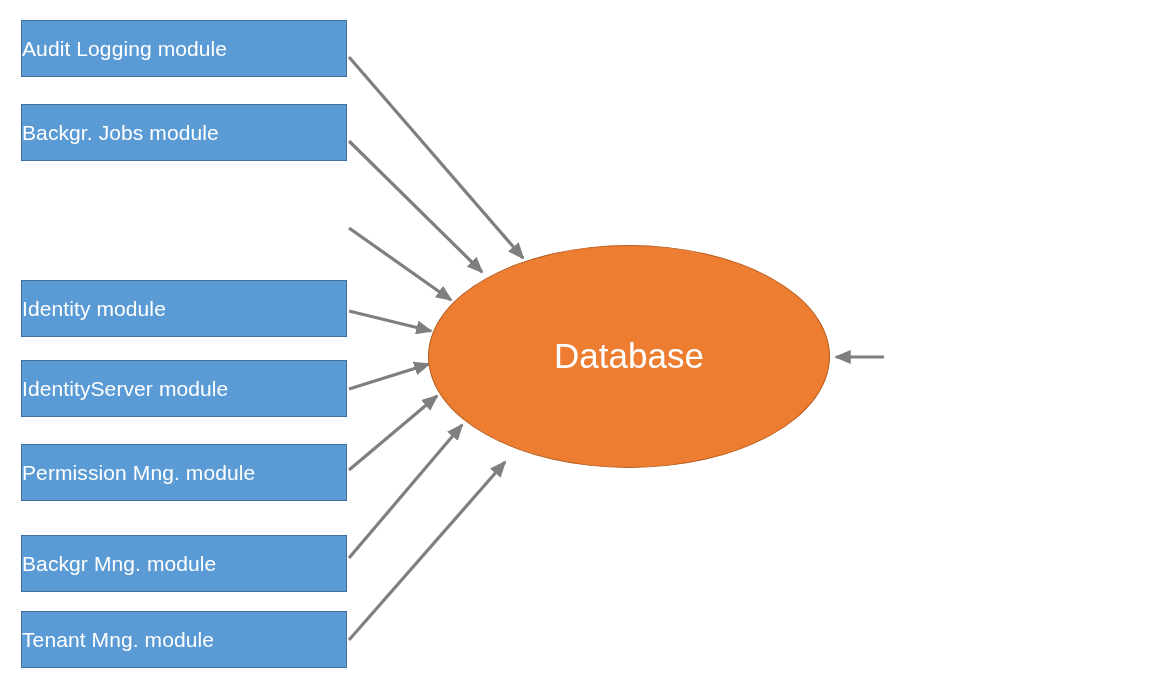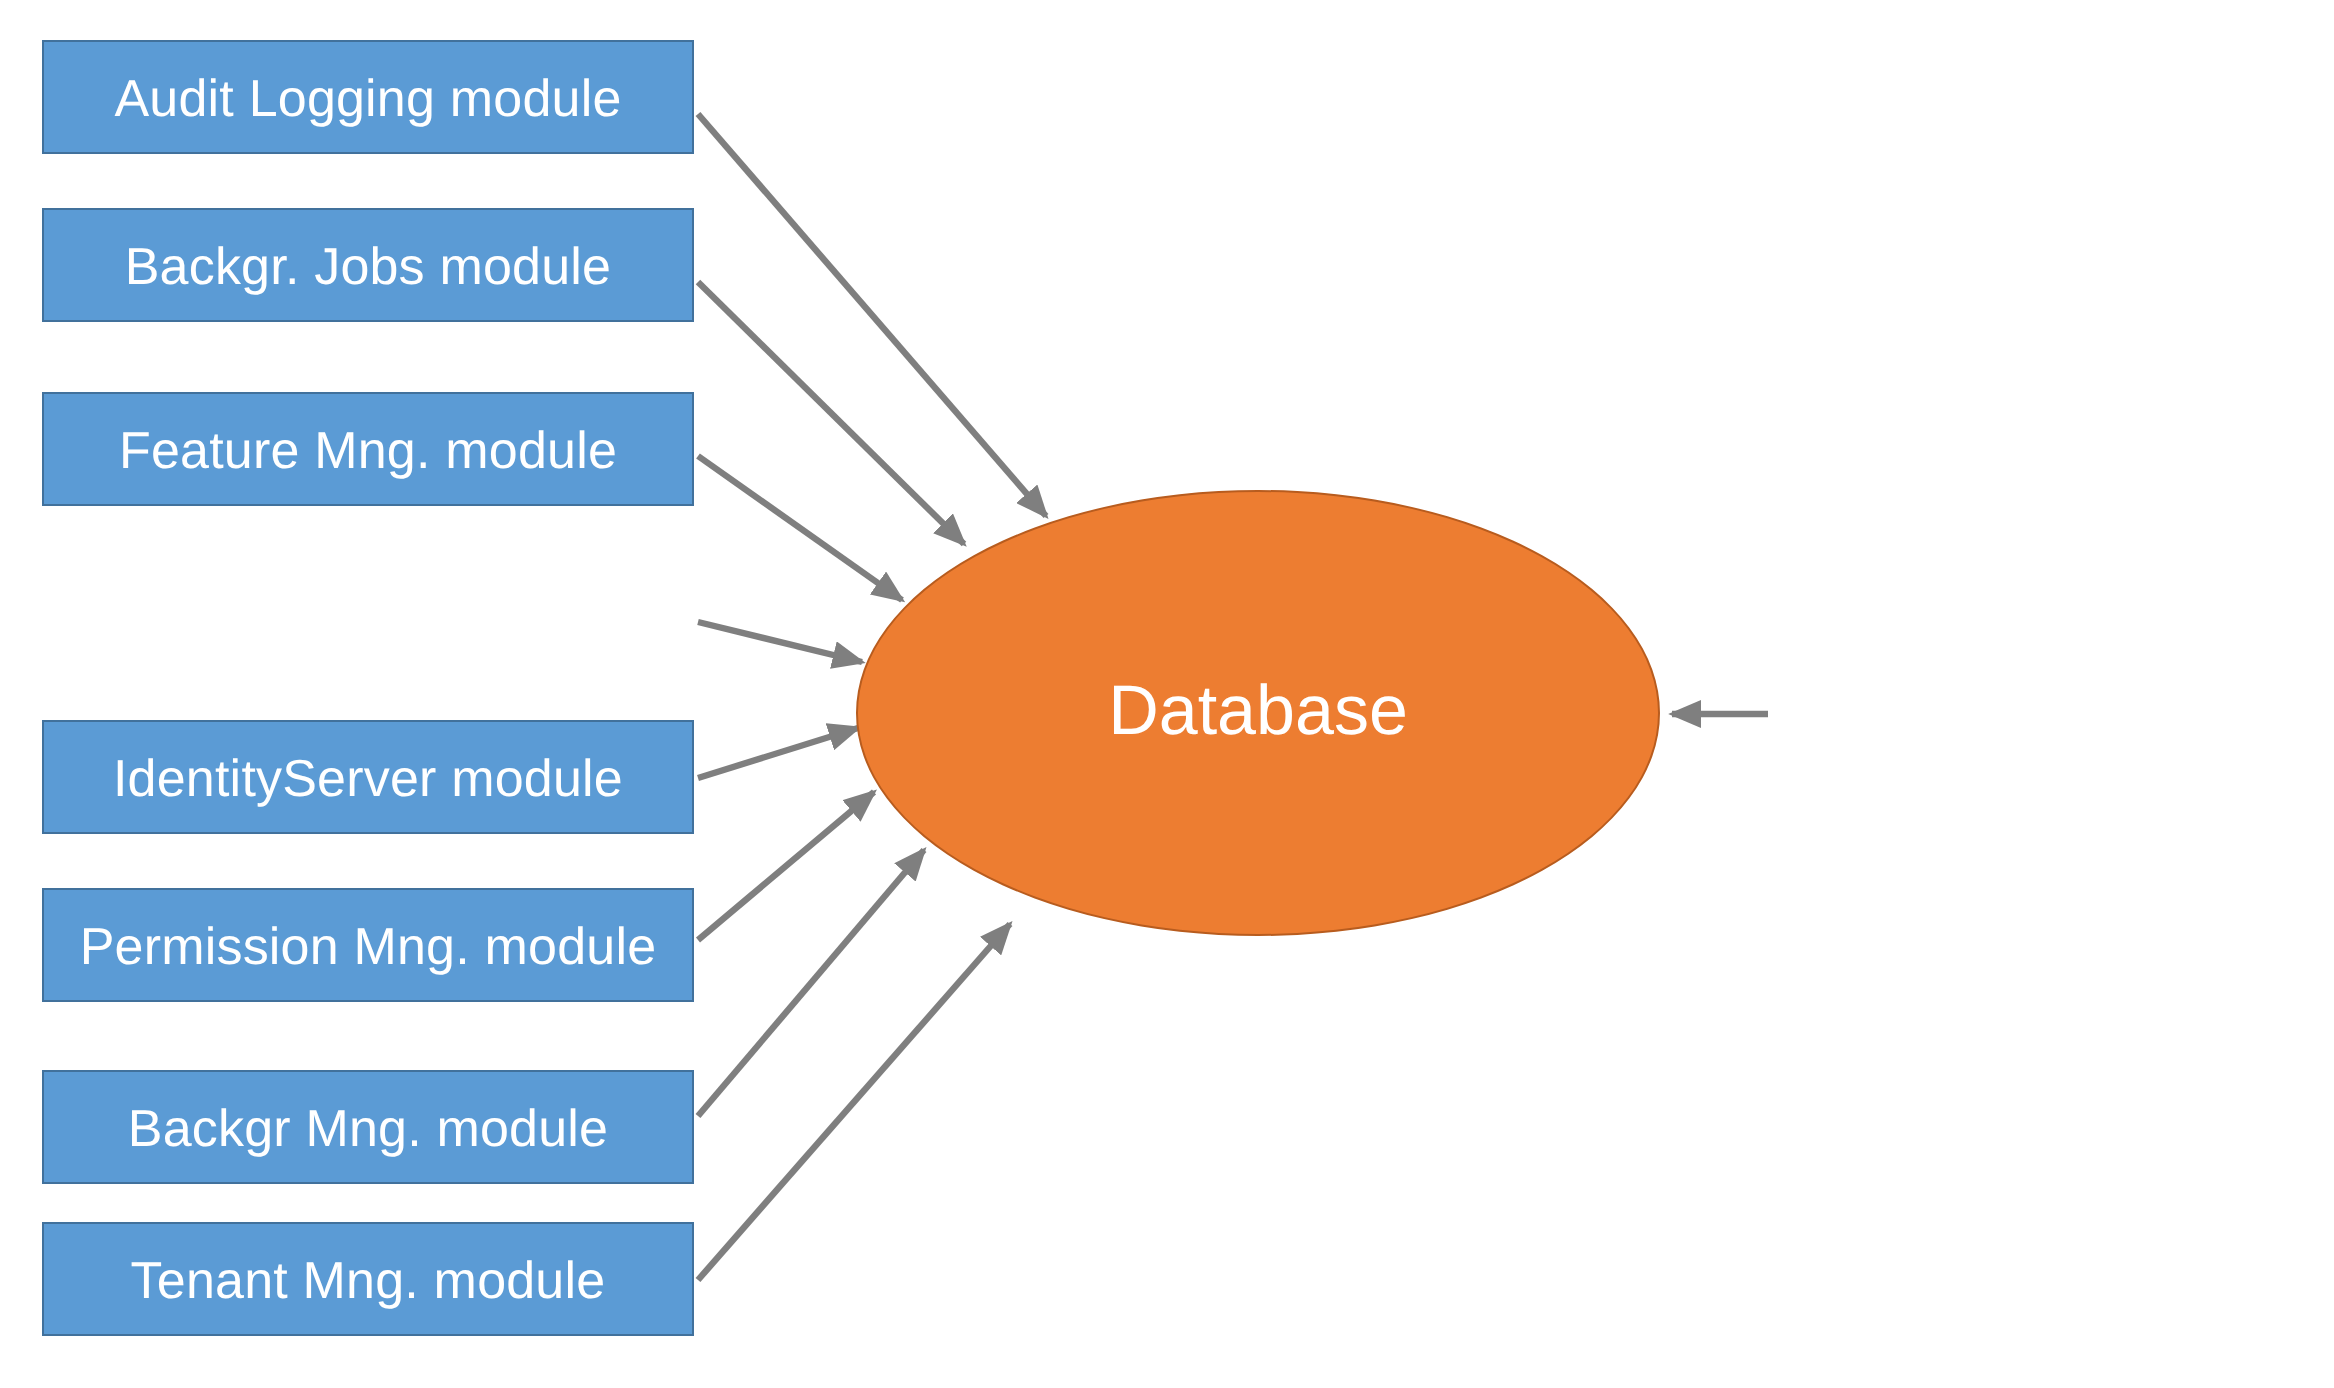--- a/index.html
+++ b/index.html
@@ -29,23 +29,23 @@
   .module-box {
     position: absolute;
     left: 21px;
     width: 326px;
     height: 57px;
     box-sizing: border-box;
     background: #5B9BD5;
     border: 1px solid #41719C;
     display: flex;
     align-items: center;
-    justify-content: center;
+    justify-content: flex-start;
     color: #ffffff;
-    font-size: 26px;
+    font-size: 21px;
     letter-spacing: 0.1px;
     line-height: 1;
     white-space: nowrap;
   }
   .app-box {
     position: absolute;
     left: 885px;
     top: 330px;
     width: 263px;
     height: 56px;
@@ -111,22 +111,22 @@
       <line x1="884" y1="357" x2="836" y2="357"></line>
     </g>
   </svg>
 
   <div class="module-box" style="top:20px">
       <span>Audit Logging module</span>
     </div>
   <div class="module-box" style="top:104px">
       <span>Backgr. Jobs module</span>
     </div>
-  <div class="module-box" style="top:196px">
-      <span>Feature Mng. module</span>
+  <div class="module-box" style="top:280px">
+      <span>Identity module</span>
     </div>
   <div class="module-box" style="top:360px">
       <span>IdentityServer module</span>
     </div>
   <div class="module-box" style="top:444px">
       <span>Permission Mng. module</span>
     </div>
   <div class="module-box" style="top:535px">
       <span>Backgr Mng. module</span>
     </div>

